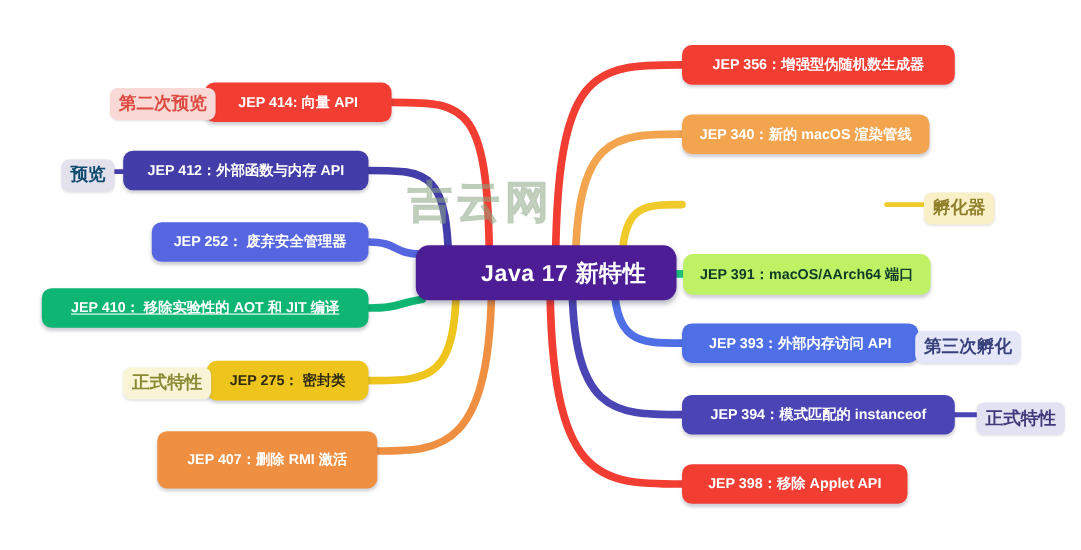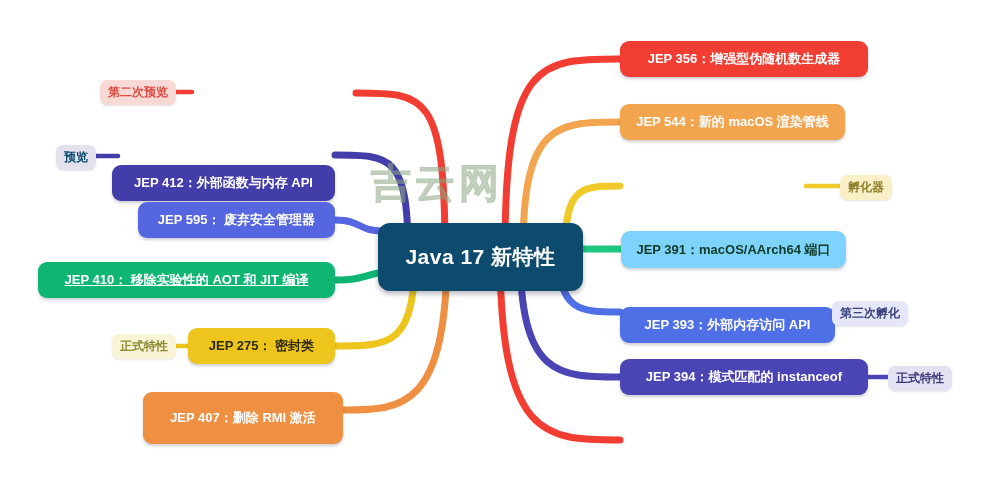--- a/index.html
+++ b/index.html
@@ -19,21 +19,21 @@
     box-shadow:0 2px 3px rgba(30,30,60,.22);
     cursor:default;
   }
   .central{
     position:absolute;z-index:2;display:flex;align-items:center;justify-content:center;
     border-radius:12px;font-weight:bold;font-size:21px;white-space:nowrap;
     box-shadow:0 3px 5px rgba(20,20,50,.3);letter-spacing:.5px;
   }
   .tag{
     position:absolute;z-index:2;display:flex;align-items:center;justify-content:center;
-    border-radius:7px;font-size:12px;font-weight:bold;white-space:nowrap;
+    border-radius:7px;font-size:16px;font-weight:bold;white-space:nowrap;
     padding:4px 8px;box-shadow:0 1px 2px rgba(30,30,60,.12);
   }
   .watermark{
     position:absolute;z-index:3;left:371px;top:156px;
     font-size:40px;font-weight:800;letter-spacing:4px;
     color:#9db894;opacity:.55;
     -webkit-text-stroke:1px #8aa382;
   }
 </style>
 </head>
@@ -59,37 +59,40 @@
     <path class="branch" d="M500,250 C500,440 545,440 620,440" style="stroke: rgb(242, 61, 51);"></path>
 
     <path class="tagline" d="M162,92 L192,92" style="stroke: rgb(242, 61, 51);"></path>
     <path class="tagline" d="M88,156 L118,156" style="stroke: rgb(66, 61, 168);"></path>
     <path class="tagline" d="M172,346 L194,346" style="stroke: rgb(238, 197, 29);"></path>
     <path class="tagline" d="M806,186 L844,186" style="stroke: rgb(240, 202, 42);"></path>
     <path class="tagline" d="M830,312 L860,312" style="stroke: rgb(78, 111, 229);"></path>
     <path class="tagline" d="M862,377 L892,377" style="stroke: rgb(75, 68, 180);"></path>
   </svg>
 
-  <div class="central" style="left: 378px; top: 223px; width: 205px; height: 68px; background: #0c4a6e; color: rgb(255, 255, 255);">
+  <div class="central" style="left: 378px; top: 223px; width: 205px; height: 50px; background: #4c1d95; color: rgb(255, 255, 255); padding-left: 32px;">
     <span>Java 17 新特性</span>
   </div>
 
+  <div class="node" style="left: 186px; top: 75px; width: 170px; height: 36px; background: rgb(242, 61, 51); color: rgb(255, 255, 255);">
+    <span>JEP 414: 向量 API</span>
+  </div>
   <div class="tag" style="left: 100px; top: 80px; background: rgb(248, 217, 214); color: rgb(221, 74, 65);">
     <span>第二次预览</span>
   </div>
 
-  <div class="node" style="left: 112px; top: 137px; width: 223px; height: 36px; background: rgb(66, 61, 168); color: rgb(255, 255, 255); margin-top: 28px;">
+  <div class="node" style="left: 112px; top: 137px; width: 223px; height: 36px; background: rgb(66, 61, 168); color: rgb(255, 255, 255);">
     <span>JEP 412：外部函数与内存 API</span>
   </div>
   <div class="tag" style="left: 56px; top: 145px; background: rgb(227, 226, 236); color: #0c4a6e;">
     <span>预览</span>
   </div>
 
   <div class="node" style="left: 138px; top: 202px; width: 197px; height: 36px; background: rgb(85, 102, 224); color: rgb(255, 255, 255);">
-    <span>JEP 595： 废弃安全管理器</span>
+    <span>JEP 252： 废弃安全管理器</span>
   </div>
 
   <div class="node" style="left: 38px; top: 262px; width: 297px; height: 36px; background: rgb(15, 181, 115); color: rgb(255, 255, 255); text-decoration: underline;">
     <span>JEP 410： 移除实验性的 AOT 和 JIT 编译</span>
   </div>
 
   <div class="node" style="left: 188px; top: 328px; width: 147px; height: 36px; background: rgb(238, 197, 29); color: rgb(46, 42, 16);">
     <span>JEP 275： 密封类</span>
   </div>
   <div class="tag" style="left: 112px; top: 334px; background: rgb(250, 244, 214); color: rgb(138, 138, 51);">
@@ -98,41 +101,44 @@
 
   <div class="node" style="left: 143px; top: 392px; width: 200px; height: 52px; background: rgb(238, 143, 66); color: rgb(255, 255, 255); text-align: right;">
     <span>JEP 407：删除 RMI 激活</span>
   </div>
 
   <div class="node" style="left: 620px; top: 41px; width: 248px; height: 36px; background: rgb(242, 61, 51); color: rgb(255, 255, 255);">
     <span>JEP 356：增强型伪随机数生成器</span>
   </div>
 
   <div class="node" style="left: 620px; top: 104px; width: 225px; height: 36px; background: rgb(242, 164, 79); color: rgb(255, 255, 255);">
-    <span>JEP 544：新的 macOS 渲染管线</span>
+    <span>JEP 340：新的 macOS 渲染管线</span>
   </div>
 
   <div class="tag" style="left: 840px; top: 175px; background: rgb(250, 240, 200); color: rgb(143, 128, 44);">
     <span>孵化器</span>
   </div>
 
-  <div class="node" style="left: 621px; top: 231px; width: 225px; height: 37px; background: #7dd3fc; color: rgb(14, 59, 39); justify-content: center;">
+  <div class="node" style="left: 621px; top: 231px; width: 225px; height: 37px; background: #bef264; color: rgb(14, 59, 39); justify-content: center;">
     <span>JEP 391：macOS/AArch64 端口</span>
   </div>
 
-  <div class="node" style="left: 620px; top: 294px; width: 215px; height: 36px; background: rgb(78, 111, 229); color: rgb(255, 255, 255); margin-top: 13px;">
+  <div class="node" style="left: 620px; top: 294px; width: 215px; height: 36px; background: rgb(78, 111, 229); color: rgb(255, 255, 255);">
     <span>JEP 393：外部内存访问 API</span>
   </div>
   <div class="tag" style="left: 832px; top: 301px; background: rgb(229, 231, 248); color: rgb(57, 65, 124);">
     <span>第三次孵化</span>
   </div>
 
   <div class="node" style="left: 620px; top: 359px; width: 248px; height: 36px; background: rgb(75, 68, 180); color: rgb(255, 255, 255);">
     <span>JEP 394：模式匹配的 instanceof</span>
   </div>
   <div class="tag" style="left: 888px; top: 366px; background: rgb(226, 226, 242); color: rgb(63, 58, 122);">
     <span>正式特性</span>
   </div>
 
+  <div class="node" style="left: 620px; top: 422px; width: 205px; height: 36px; background: rgb(242, 61, 51); color: rgb(255, 255, 255);">
+    <span>JEP 398：移除 Applet API</span>
+  </div>
 
   <div class="watermark">吉云网</div>
 
 </div>
 
 </body></html>

